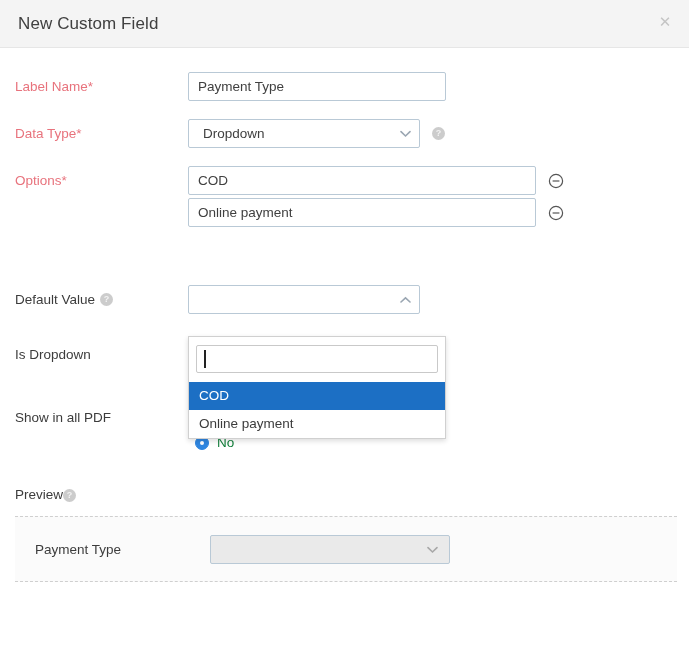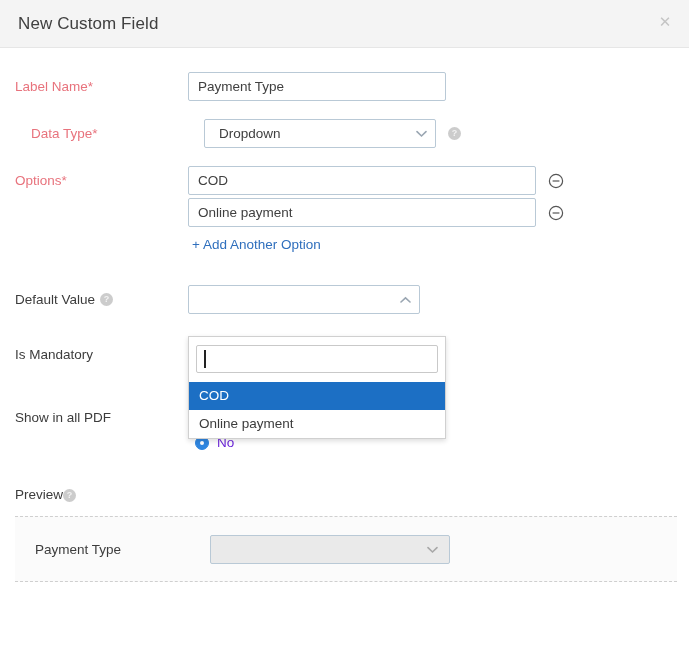--- a/index.html
+++ b/index.html
@@ -164,21 +164,21 @@
     gap: 13px;
     padding-top: 4px;
     padding-left: 7px;
   }
   .radio-item {
     display: flex;
     align-items: center;
     gap: 8px;
     cursor: pointer;
     font-size: 13.5px;
-    color: #6d28d9;
+    color: #15803d;
   }
   .radio-dot {
     width: 14px;
     height: 14px;
     border-radius: 50%;
     border: 1px solid #c2c2c2;
     background: #fff;
     flex: 0 0 14px;
     position: relative;
   }
@@ -294,21 +294,21 @@
 
 <div class="form-body">
 
   <div class="form-row" style="margin-bottom:18px;">
     <div class="form-label required">Label Name*</div>
     <div class="form-control">
       <input class="txt txt-label" type="text" value="Payment Type" style="">
     </div>
   </div>
 
-  <div class="form-row" style="margin-bottom:18px;margin-left:16px;">
+  <div class="form-row" style="margin-bottom:18px;">
     <div class="form-label required">Data Type*</div>
     <div class="form-control">
       <div class="sel-wrap">
         <div class="sel">
           <span>Dropdown</span>
         </div>
         <span class="caret">
           <svg width="11" height="8" viewBox="0 0 11 8">
               <path d="M1 1.6 L5.5 6 L10 1.6" fill="none" stroke="#9aa6b2" stroke-width="1.6" stroke-linecap="round"></path>
             </svg>
@@ -339,23 +339,20 @@
         <svg width="16" height="16" viewBox="0 0 16 16">
           <circle cx="8" cy="8" r="6.6" fill="none" stroke="#555" stroke-width="1.2"></circle>
           <line x1="4.6" y1="8" x2="11.4" y2="8" stroke="#555" stroke-width="1.2"></line>
         </svg>
       </span>
     </div>
   </div>
 
   <div class="form-row" style="margin-bottom:20px;">
     <div class="form-label"></div>
-    <div class="form-control">
-      <span class="add-link">+ Add Another Option</span>
-    </div>
   </div>
 
   <div class="form-row" style="margin-bottom:26px;">
     <div class="form-label">
       <span>Default Value</span>
       <span class="help-icon">?</span>
     </div>
     <div class="form-control">
       <div class="sel-wrap">
         <div class="sel">
@@ -364,21 +361,21 @@
         <span class="caret">
           <svg width="11" height="8" viewBox="0 0 11 8">
               <path d="M1 6 L5.5 1.8 L10 6" fill="none" stroke="#9aa6b2" stroke-width="1.6" stroke-linecap="round"></path>
             </svg>
         </span>
       </div>
     </div>
   </div>
 
   <div class="form-row" style="margin-bottom:16px;">
-    <div class="form-label">Is Mandatory</div>
+    <div class="form-label">Is Dropdown</div>
     <div class="form-control">
       <div class="radio-group">
         <div class="radio-item">
           <span class="radio-dot"></span>
           <span>Yes</span>
         </div>
         <div class="radio-item">
           <span class="radio-dot"></span>
           <span>No</span>
         </div>

